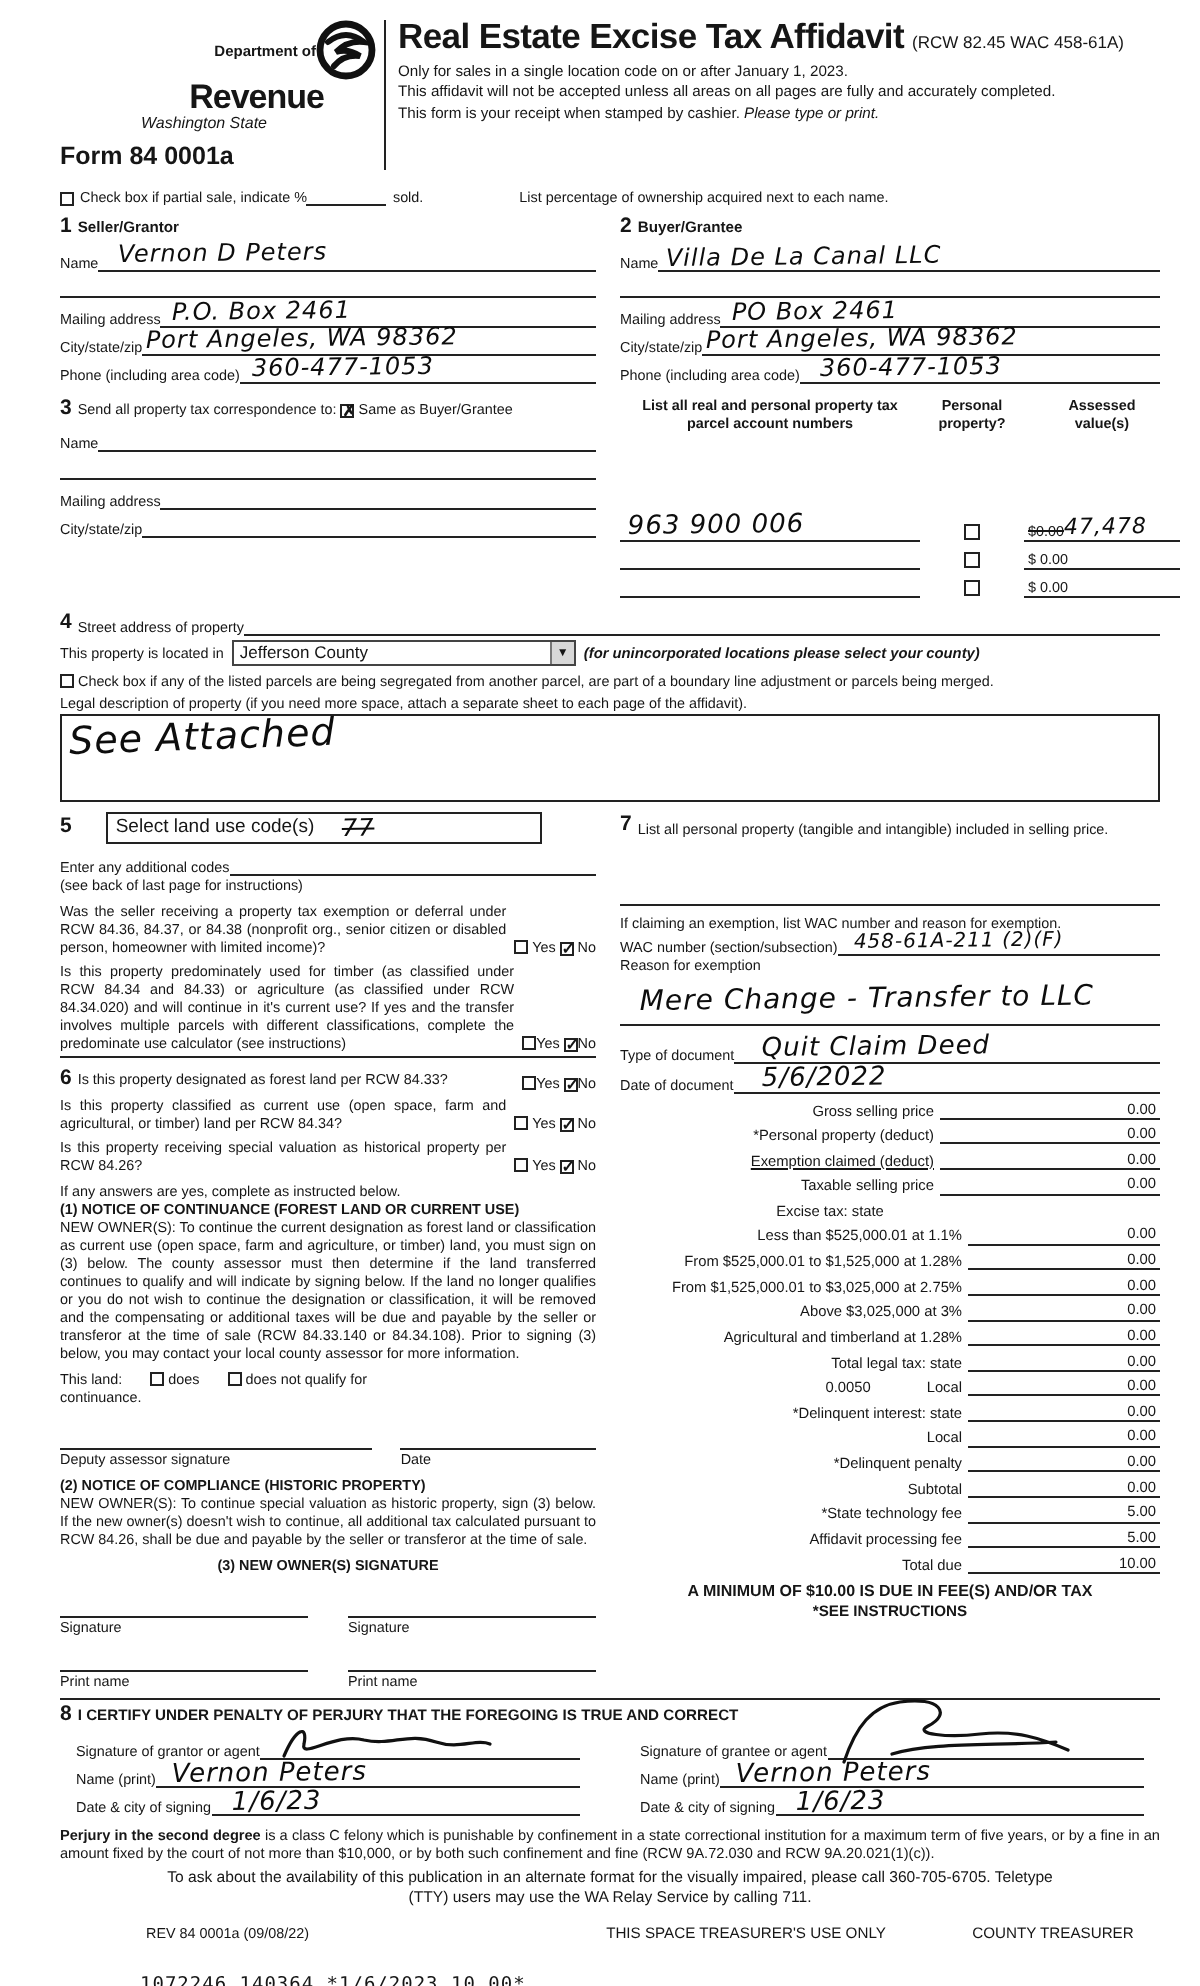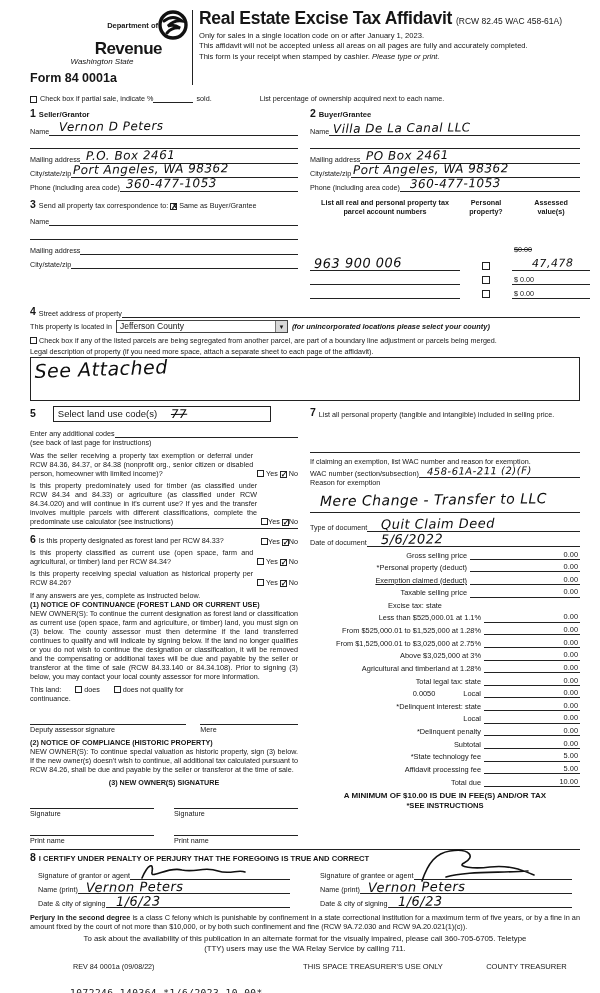--- a/index.html
+++ b/index.html
@@ -194,21 +194,21 @@
             <div>Assessed</div>
             <div>value(s)</div>
           </div>
       </div>
       <div class="parcel-grid" style="align-items:flex-end;">
         <div class="pg-c1 fl" style="height:15px;margin-top:40px;">
             <span class="hw" style="position:absolute; left:4px; bottom:-2px; font-size:13px;">963 900 006</span>
           </div>
         <div class="pg-c2"><span class="cb big"></span></div>
         <div class="pg-c3 fl" style="height:15px;">
-          <span style="position:absolute; left:2px; bottom:16px; text-decoration:line-through;">$0.00</span>
+          <span style="position:absolute; left:2px; bottom:0; text-decoration:line-through;">$0.00</span>
           <span class="hw sm" style="position:absolute; left:20px; bottom:-1px; font-size:11px;">47,478</span>
         </div>
       </div>
       <div class="parcel-grid" style="align-items:flex-end; margin-top:2px;">
         <div class="pg-c1 fl" style="height:12px;"></div>
         <div class="pg-c2"><span class="cb big"></span></div>
         <div class="pg-c3 fl" style="height:12px;">
             <span style="position:absolute; left:2px; bottom:0;">$ 0.00</span>
           </div>
       </div>
@@ -299,21 +299,21 @@
 
       <div style="display:flex; margin-top:4px; gap:14px;">
         <span>This land:</span>
         <span><span class="cb"></span> <span>does</span></span>
         <span><span class="cb"></span> <span>does not qualify for</span></span>
       </div>
       <div>continuance.</div>
 
       <div style="display:flex; gap:14px; margin-top:10px;">
         <div style="flex:1.6;"><div class="sigline"></div><span>Deputy assessor signature</span></div>
-        <div style="flex:1;"><div class="sigline"></div><span>Mere</span></div>
+        <div style="flex:1;"><div class="sigline"></div><span>Date</span></div>
       </div>
 
       <p class="boldcaps" style="margin-top:4px;">(2) NOTICE OF COMPLIANCE (HISTORIC PROPERTY)</p>
       <p class="just">NEW OWNER(S): To continue special valuation as historic property, sign (3) below. If the new owner(s) doesn't wish to continue, all additional tax calculated pursuant to RCW 84.26, shall be due and payable by the seller or transferor at the time of sale.</p>
       <p class="boldcaps" style="text-align:center; margin-top:4px;">(3) NEW OWNER(S) SIGNATURE</p>
 
       <div style="display:flex; gap:20px; margin-top:10px;">
         <div style="flex:1;"><div class="sigline"></div><span>Signature</span></div>
         <div style="flex:1;"><div class="sigline"></div><span>Signature</span></div>
       </div>

